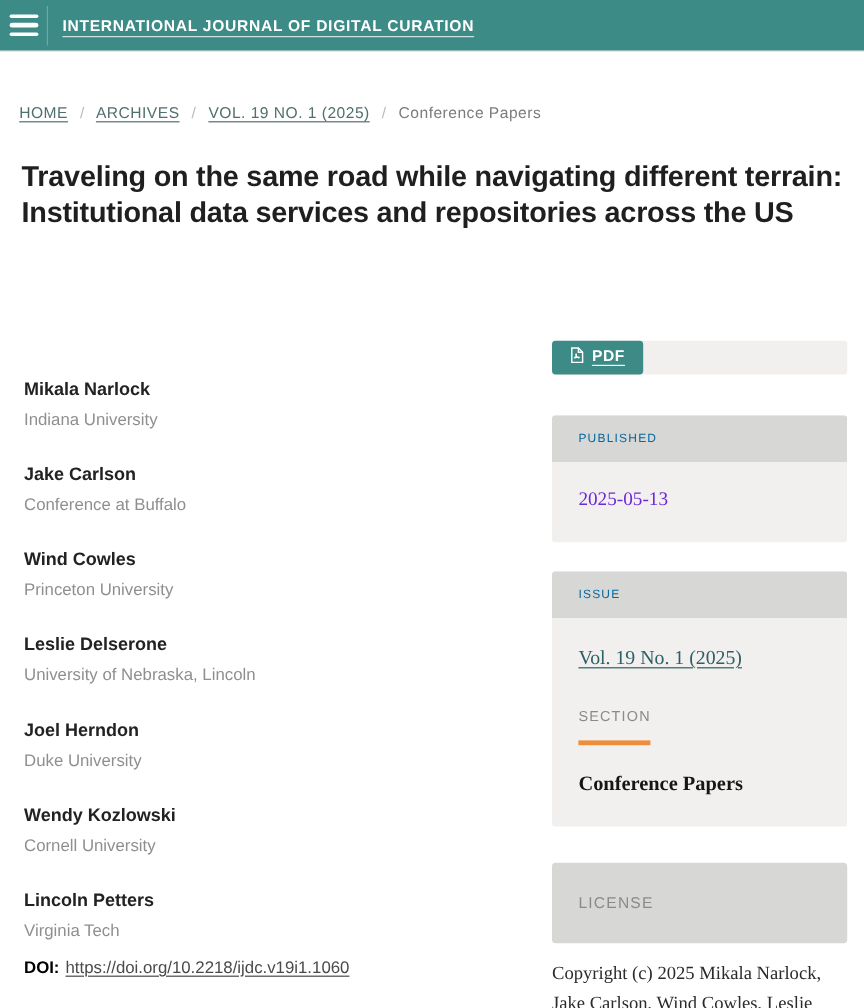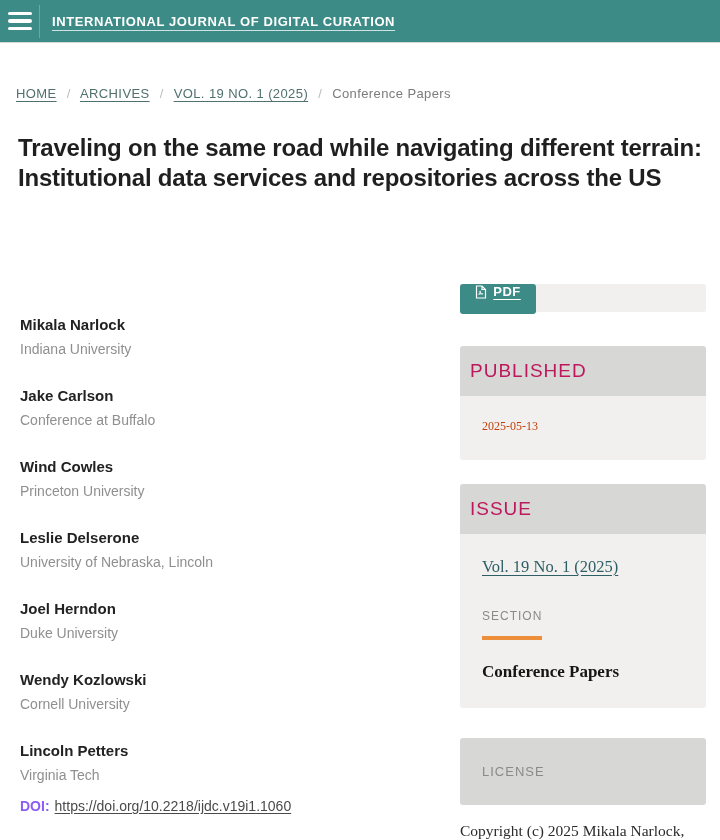--- a/index.html
+++ b/index.html
@@ -53,47 +53,47 @@
   }
 
   
   .authors{position:absolute;left:20px;top:276px;width:430px;margin-top:39px;}
   .author{margin-bottom:28px;}
   .author .name{font-size:15px;font-weight:bold;color:#222;line-height:19px;margin-bottom:7px;}
   .author .affil{font-size:14px;color:#8f8f8f;line-height:17px;}
 
   
   .doi{position:absolute;left:20px;top:798px;font-size:14px;color:#555;white-space:nowrap;}
-  .doi .doi-label{font-weight:bold;color:#8b5cf6;margin-right:5px;}
+  .doi .doi-label{font-weight:bold;color:#000000;margin-right:5px;}
   .doi a{color:#4a4a4a;text-decoration:underline;text-underline-offset:2px;cursor:pointer;}
 
   
   .sidebar{position:absolute;left:460px;top:284px;width:246px;}
 
   .pdf-row{position:relative;width:246px;height:28px;background:var(--box_body_bg);border-radius:2px;}
   .pdf-button{
     position:absolute;left:0;top:0;height:28px;min-width:76px;
     background:var(--teal);border:none;border-radius:3px;
-    display:flex;align-items:flex-end;justify-content:center;gap:6px;
-    padding:15px 12px;cursor:pointer;
+    display:flex;align-items:flex-start;justify-content:center;gap:6px;
+    padding:5px 12px;cursor:pointer;
   }
   .pdf-button .pdf-label{
     color:#fff;font-size:13px;font-weight:bold;letter-spacing:.5px;
     text-decoration:underline;text-underline-offset:3px;
   }
 
   .side-box{margin-top:34px;border-radius:3px;overflow:hidden;}
   .side-box .box-header{
-    background:var(--box_header_bg);padding:14px 10px;
-    font-size:19px;letter-spacing:1px;color:#be185d;
+    background:var(--box_header_bg);padding:14px 22px;
+    font-size:10px;letter-spacing:1px;color:#0369a1;
   }
   .side-box .box-body{background:var(--box_body_bg);padding:23px 22px 26px 22px;}
 
   .published-value{
-    font-family:"Liberation Serif",serif;font-size:12px;color:#c2410c;
+    font-family:"Liberation Serif",serif;font-size:16px;color:#6d28d9;
   }
 
   .issue-box{margin-top:24px;}
   .issue-link{
     font-family:"Liberation Serif",serif;font-size:16.5px;color:#2d5f66;
     text-decoration:underline;text-underline-offset:3px;cursor:pointer;
   }
   .section-label{
     margin-top:32px;font-size:12px;letter-spacing:1px;color:#8a8a88;
     font-family:"Liberation Sans",sans-serif;

